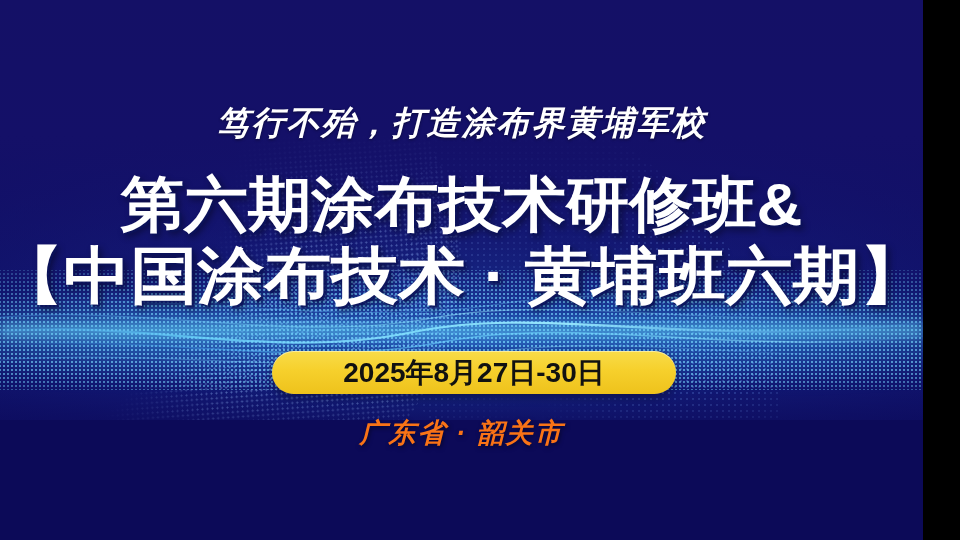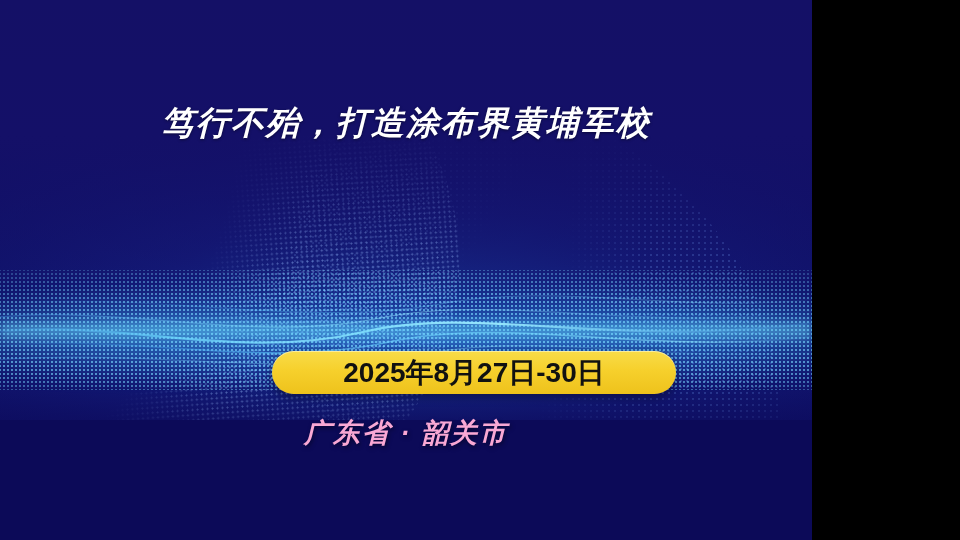--- a/index.html
+++ b/index.html
@@ -1,20 +1,20 @@
 <!DOCTYPE html>
 <html><head>
 <meta charset="utf-8">
 <style>
   html,body{margin:0;padding:0;background:#000;}
   body{font-family:"Liberation Sans","DejaVu Sans",sans-serif;}
 
   .poster{
     position:relative;
-    width:812px;height:540px;
+    width:923px;height:540px;
     overflow:hidden;
     background:#0d0b5e;
   }
 
   
   .bg-base{
     position:absolute;inset:0;
     background:
       radial-gradient(120% 85% at 50% 62%, #17318f 0%, #131a77 28%, #0f1168 52%, #0c0a58 75%, #0a0850 100%);
   }
@@ -167,21 +167,21 @@
     font-weight:800;
     font-size:28px;
     letter-spacing:0px;
     white-space:nowrap;
     line-height:1;
   }
 
   .location{
     position:absolute;top:415px;left:0;right:0;
     text-align:center;
-    color:#f9a8d4;
+    color:#f97316;
     font-weight:800;
     font-style:italic;
     font-size:27px;
     letter-spacing:2px;
     white-space:nowrap;
     text-shadow:1px 2px 4px rgba(0,0,0,.5);
   }
 </style>
 </head>
 <body>
@@ -229,20 +229,24 @@
   </div>
   <div class="glow-core"></div>
 
   <div class="bg-bottom-dark"></div>
   <div class="bottom-flat"></div>
 
   <div class="content">
 
     <div class="subtitle">笃行不殆，打造涂布界黄埔军校</div>
 
+    <div class="title-wrap">
+      <div class="title-line title-line-1">第六期涂布技术研修班&amp;</div>
+      <div class="title-line title-line-2">【中国涂布技术 · 黄埔班六期】</div>
+    </div>
 
     <div class="date-pill">
       <span class="date-text">2025年8月27日-30日</span>
     </div>
 
     <div class="location">广东省 · 韶关市</div>
 
   </div>
 </div>
 

